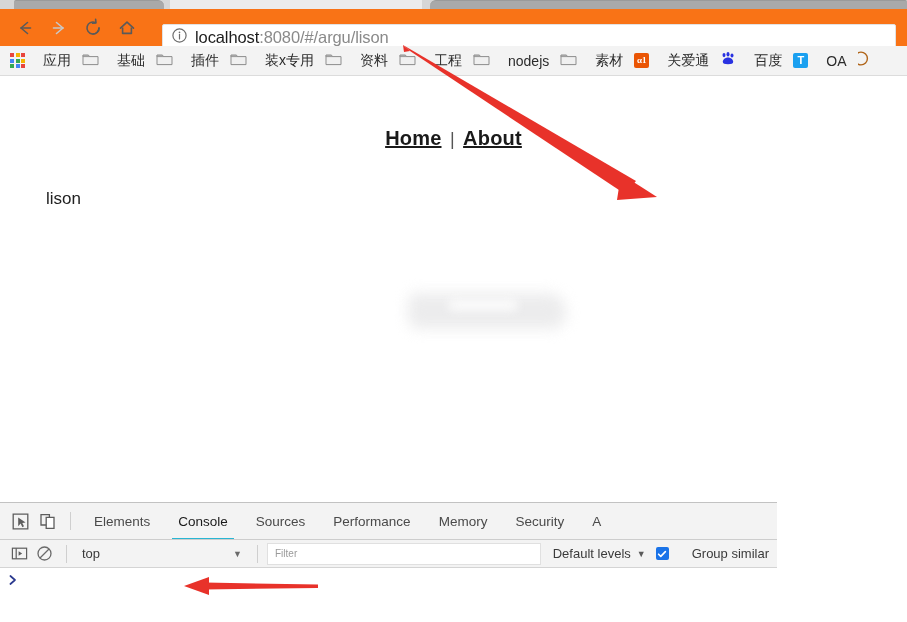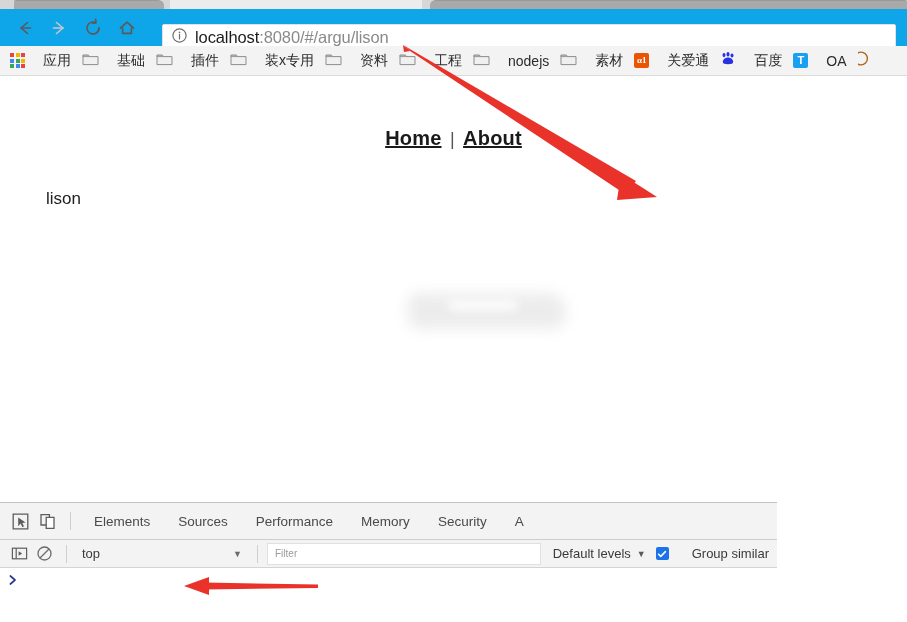--- a/index.html
+++ b/index.html
@@ -29,21 +29,21 @@
   }
   .tabstrip .tab-sliver.t1 { left: 14px;  width: 150px; border-radius: 2px 6px 0 0; }
   .tabstrip .tab-sliver.t2 { left: 430px; width: 477px; border-radius: 6px 2px 0 0; }
   .tabstrip .tab-gap {
     position: absolute; left: 170px; top: 0; width: 252px; height: 9px;
     background: #ececec;
   }
 
   .toolbar {
     position: absolute; left: 0; top: 9px; width: 907px; height: 37px;
-    background: #0ea5e9;
+    background: #f97316;
     display: flex; align-items: center;
   }
   .navbtn {
     width: 34px; height: 30px;
     display: flex; align-items: center; justify-content: center;
     flex: 0 0 auto;
   }
   .navbtn svg { display: block; }
   .navbtn.first { margin-left: 8px; }
 
@@ -476,20 +476,23 @@
         <svg width="19" height="19" viewBox="0 0 19 19">
           <path d="M3.0 2.6 H11.4 V13.0 H3.0 Z" fill="none" stroke="#5d5d5d" stroke-width="1.3"></path>
           <path d="M8.2 5.4 H16.0 V16.4 H8.2 Z" fill="#ffffff" stroke="#5d5d5d" stroke-width="1.3"></path>
         </svg>
       </div>
       <div class="dt-divider"></div>
 
       <div class="dt-tab">
         <span>Elements</span>
       </div>
+      <div class="dt-tab active">
+        <span>Console</span>
+      </div>
       <div class="dt-tab">
         <span>Sources</span>
       </div>
       <div class="dt-tab">
         <span>Performance</span>
       </div>
       <div class="dt-tab">
         <span>Memory</span>
       </div>
       <div class="dt-tab">

